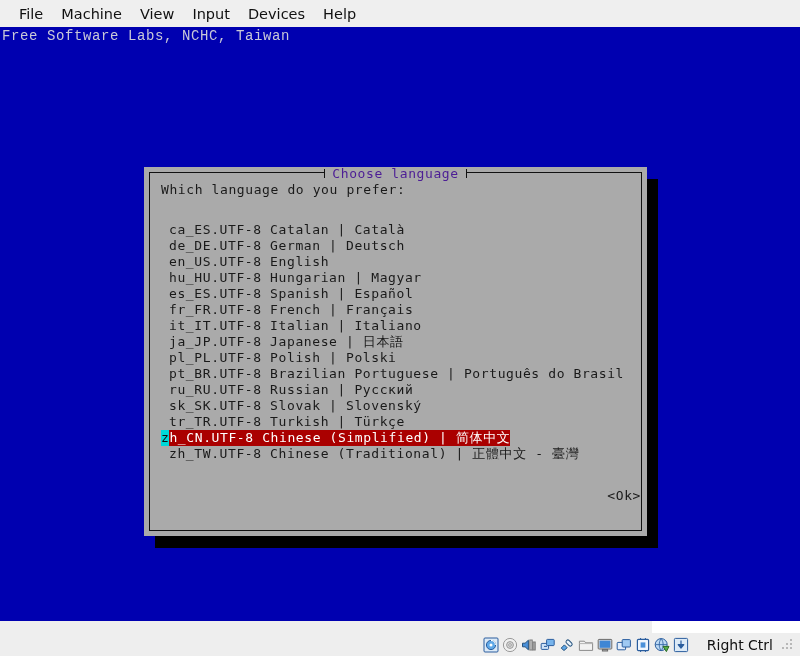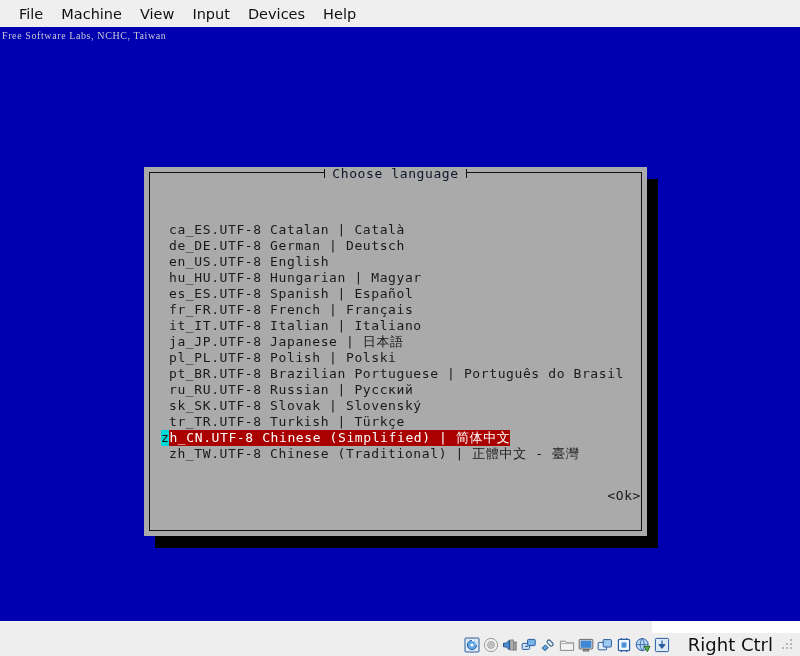--- a/index.html
+++ b/index.html
@@ -47,22 +47,22 @@
     position: absolute;
     left: 0; top: 27px;
     width: 800px;
     height: 594px;
     background: #0000b0;
     overflow: hidden;
   }
   .console-line {
     position: absolute;
     left: 2px; top: 1px;
-    font-family: Liberation Serif, serif;
-    font-size: 10px;
+    font-family: Liberation Mono, monospace;
+    font-size: 14px;
     line-height: 16px;
     color: #c8c8d8;
     letter-spacing: 0.6px;
     white-space: pre;
   }
 
   
   .dialog-shadow {
     position: absolute;
     left: 155px; top: 152px;
@@ -95,21 +95,21 @@
     height: 13px;
     display: flex;
     align-items: center;
     justify-content: center;
     pointer-events: none;
   }
   .title-text {
     font-family: "DejaVu Sans Mono", monospace;
     font-size: 13px;
     line-height: 13px;
-    color: #0f172a;
+    color: #4c1d95;
     background: #aaaaaa;
     padding: 0 7px;
     letter-spacing: 0.6px;
     white-space: pre;
     position: relative;
     z-index: 2;
   }
   .title-tick {
     width: 1px;
     height: 9px;
@@ -193,21 +193,21 @@
     align-items: center;
     gap: 3px;
   }
   .sb-icon {
     width: 16px;
     height: 16px;
     display: block;
   }
   .sb-label {
     font-family: "DejaVu Sans", sans-serif;
-    font-size: 18px;
+    font-size: 14px;
     color: #101010;
     margin-left: 18px;
     white-space: nowrap;
   }
   .grip {
     width: 13px;
     height: 13px;
     margin-left: 8px;
     position: relative;
   }
@@ -236,20 +236,21 @@
 
     <div class="console-line">Free Software Labs, NCHC, Taiwan</div>
 
     <div class="dialog-shadow"></div>
 
     <div class="dialog">
       <div class="dialog-inner">
 
         <div class="dialog-body">
 
+          <div class="prompt-line">Which language do you prefer:</div>
 
           <div class="lang-list">
             <div class="lang-row">ca_ES.UTF-8 Catalan | Català</div>
             <div class="lang-row">de_DE.UTF-8 German | Deutsch</div>
             <div class="lang-row">en_US.UTF-8 English</div>
             <div class="lang-row">hu_HU.UTF-8 Hungarian | Magyar</div>
             <div class="lang-row">es_ES.UTF-8 Spanish | Español</div>
             <div class="lang-row">fr_FR.UTF-8 French | Français</div>
             <div class="lang-row">it_IT.UTF-8 Italian | Italiano</div>
             <div class="lang-row">ja_JP.UTF-8 Japanese | 日本語</div>

